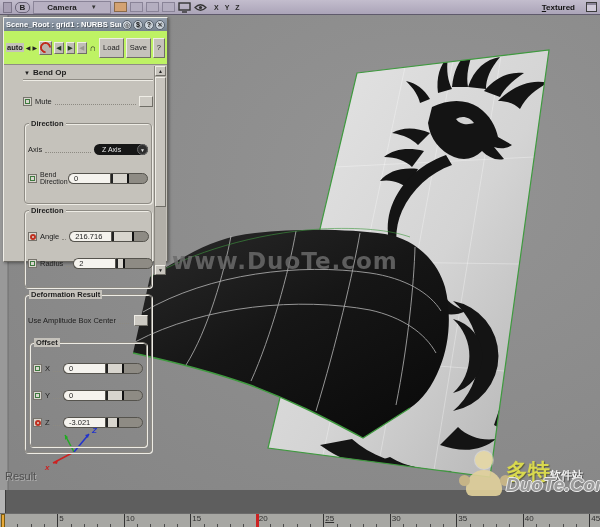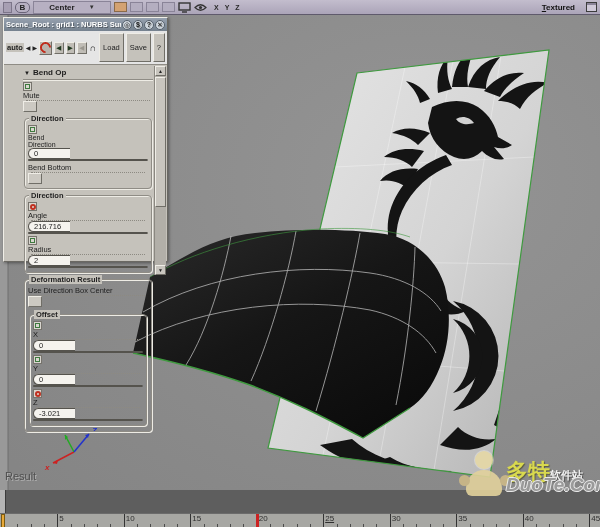--- a/index.html
+++ b/index.html
@@ -71,39 +71,39 @@
     background:#c5c2bb;border:1px solid;border-color:#f0eee7 #6a6862 #6a6862 #f0eee7;
     box-shadow:1px 1px 3px rgba(0,0,0,.4);box-sizing:border-box;font-size:7.5px;color:#1e1e1e;}
   .p-title{height:13px;background:linear-gradient(#97a2b0,#75818e);display:flex;align-items:center;
     padding:0 2px;color:#fff;font-weight:bold;font-size:7.5px;
     text-shadow:1px 1px 0 rgba(0,0,0,.35);}
   .p-title-text{flex:1;white-space:nowrap;overflow:hidden;}
   .tbtn{width:10px;height:10px;border-radius:50%;background:#cfd6dd;border:1px solid #55606c;
     color:#1a1a1a;font-size:7px;font-weight:bold;line-height:8px;text-align:center;margin-left:1px;
     box-sizing:border-box;}
   .p-toolbar{height:17px;display:flex;align-items:center;gap:2px;padding:8px 2px;
-    border-bottom:1px solid #8f8c85;background:#e5e5e5;}
+    border-bottom:1px solid #8f8c85;background:#bef264;}
   .flat-btn{background:#c5c2bb;border:none;font-size:7.5px;font-weight:bold;color:#222;padding:0 1px;}
   .arr{font-size:6px;color:#222;}
   .key-btn{width:14px;height:12px;background:#b9b4ad;border:1px solid;border-color:#efede6 #706e67 #706e67 #efede6;
     display:flex;align-items:center;justify-content:center;}
   .key-glyph{width:7px;height:7px;border:2px solid #c12a1a;border-radius:50%;transform:rotate(-45deg);
     border-bottom-color:transparent;}
   .nav-btn{width:12px;height:12px;background:#c0bdb6;border:1px solid;border-color:#efede6 #706e67 #706e67 #efede6;
     font-size:6.5px;color:#223a22;line-height:10px;text-align:center;padding:0;}
   .nav-btn.disabled{color:#9a978f;}
   .lock-glyph{font-size:9px;font-weight:bold;color:#222;margin:0 1px;}
-  .tool-btn{height:29px;background:#c5c2bb;border:1px solid;border-color:#efede6 #706e67 #706e67 #efede6;
+  .tool-btn{height:20px;background:#c5c2bb;border:1px solid;border-color:#efede6 #706e67 #706e67 #efede6;
     font-size:7.5px;color:#222;padding:0 3px;line-height:10px;}
 
   .p-content{position:relative;height:211px;padding:2px 14px 2px 19px;box-sizing:border-box;}
   .sec-head{display:flex;align-items:center;gap:3px;font-weight:bold;font-size:8px;
     border-bottom:1px solid #8f8c85;box-shadow:0 1px 0 #eeece5;padding:1px 0 2px 1px;margin-bottom:2px;}
   .tri{font-size:6px;}
-  .prow{display:flex;margin:2px 0;min-height:11px;flex-direction:column;}
+  .prow{display:flex;align-items:center;margin:16px 0;min-height:11px;}
   .plabel{white-space:nowrap;}
   .plabel2{width:32px;line-height:7px;font-size:7px;}
   .leader{flex:1;border-bottom:1px dotted #8d8a82;height:6px;margin:0 3px;min-width:4px;}
   .divot{width:12px;height:9px;background:#ccc9c2;border:1px solid;
     border-color:#efede6 #706e67 #706e67 #efede6;flex:none;}
   .chk{width:9px;height:9px;background:#d9d6cf;border:1px solid #76736c;flex:none;
     display:flex;align-items:center;justify-content:center;margin-right:3px;box-sizing:border-box;}
   .chk .g{width:5px;height:5px;border:1px solid #3f7a3f;box-sizing:border-box;}
   .chk .r{width:6px;height:6px;border:2px solid #c03020;border-radius:50%;box-sizing:border-box;}
   .pvalue{width:42px;height:11px;background:#f5f3ee;border:1px solid #55534d;border-right:none;
@@ -132,21 +132,21 @@
 </style>
 </head>
 <body>
 
 <div class="screen">
 
   <div class="topbar">
     <div class="tb-chip"></div>
     <button class="b-btn">B</button>
     <div class="camera-dd">
-      <span>Center</span>
+      <span>Camera</span>
       <span class="dd-arrow">▼</span>
     </div>
     <div class="memo memo-active"></div>
     <div class="memo"></div>
     <div class="memo"></div>
     <div class="memo"></div>
     <span class="tb-icon">
       <svg width="13" height="11" viewBox="0 0 13 11">
           <rect x="1" y="1" width="11" height="7" fill="none" stroke="#333" stroke-width="1.4"></rect>
           <line x1="4" y1="10" x2="9" y2="10" stroke="#333" stroke-width="1.4"></line>
@@ -245,20 +245,21 @@
       <path d="M53,448 l5,-3 l-1,4 Z" fill="#cc2222" stroke="none"></path>
       <text x="45" y="455" fill="#cc2222" stroke="none">x</text>
       <line x1="74" y1="437" x2="65" y2="420" stroke="#22aa22"></line>
       <path d="M65,420 l0,5 l3,-3 Z" fill="#22aa22" stroke="none"></path>
       <line x1="74" y1="437" x2="89" y2="419" stroke="#2233cc"></line>
       <path d="M89,419 l-4,1 l3,3 Z" fill="#2233cc" stroke="none"></path>
       <text x="92" y="418" fill="#2233cc" stroke="none">Z</text>
     </g>
   </svg>
 
+  <div class="watermark">www.DuoTe.com</div>
   <div class="result">Result</div>
 
   <div class="logo">
     <div class="person">
       <div class="p-head"></div>
         <div class="p-body"></div>
       <div class="p-dot l"></div>
         <div class="p-dot r"></div>
     </div>
     <div class="logo-cn">
@@ -365,33 +366,36 @@
             <span class="g"></span>
           </span>
         <span class="plabel">Mute</span>
         <span class="leader"></span>
         <span class="divot"></span>
       </div>
 
       <div class="groupbox">
         <span class="glegend">Direction</span>
         <div class="prow">
+          <span class="plabel">Axis</span>
+          <span class="leader"></span>
+          <span class="dropdown">
+            <span>Z Axis</span>
+            <span class="dd-circle">▼</span>
+          </span>
+        </div>
+        <div class="prow">
           <span class="chk">
               <span class="g"></span>
             </span>
           <span class="plabel2">Bend Direction</span>
           <span class="pvalue">0</span>
           <span class="ptrack">
               <span class="pfill" style="width: 50%;"></span>
             </span>
-        </div>
-        <div class="prow">
-          <span class="plabel">Bend Bottom</span>
-          <span class="leader"></span>
-          <span class="divot"></span>
         </div>
       </div>
 
       <div class="groupbox">
         <span class="glegend">Direction</span>
         <div class="prow">
           <span class="chk">
               <span class="r"></span>
             </span>
           <span class="plabel">Angle</span>
@@ -410,21 +414,21 @@
           <span class="pvalue">2</span>
           <span class="ptrack">
               <span class="pfill" style="width: 25%;"></span>
             </span>
         </div>
       </div>
 
       <div class="groupbox">
         <span class="glegend">Deformation Result</span>
         <div class="prow">
-          <span class="plabel">Use Direction Box Center</span>
+          <span class="plabel">Use Amplitude Box Center</span>
           <span class="leader"></span>
           <span class="divot"></span>
         </div>
         <div class="groupbox" style="margin-top:7px;">
           <span class="glegend">Offset</span>
           <div class="prow">
             <span class="chk">
                 <span class="g"></span>
               </span>
             <span class="plabel">X</span>

